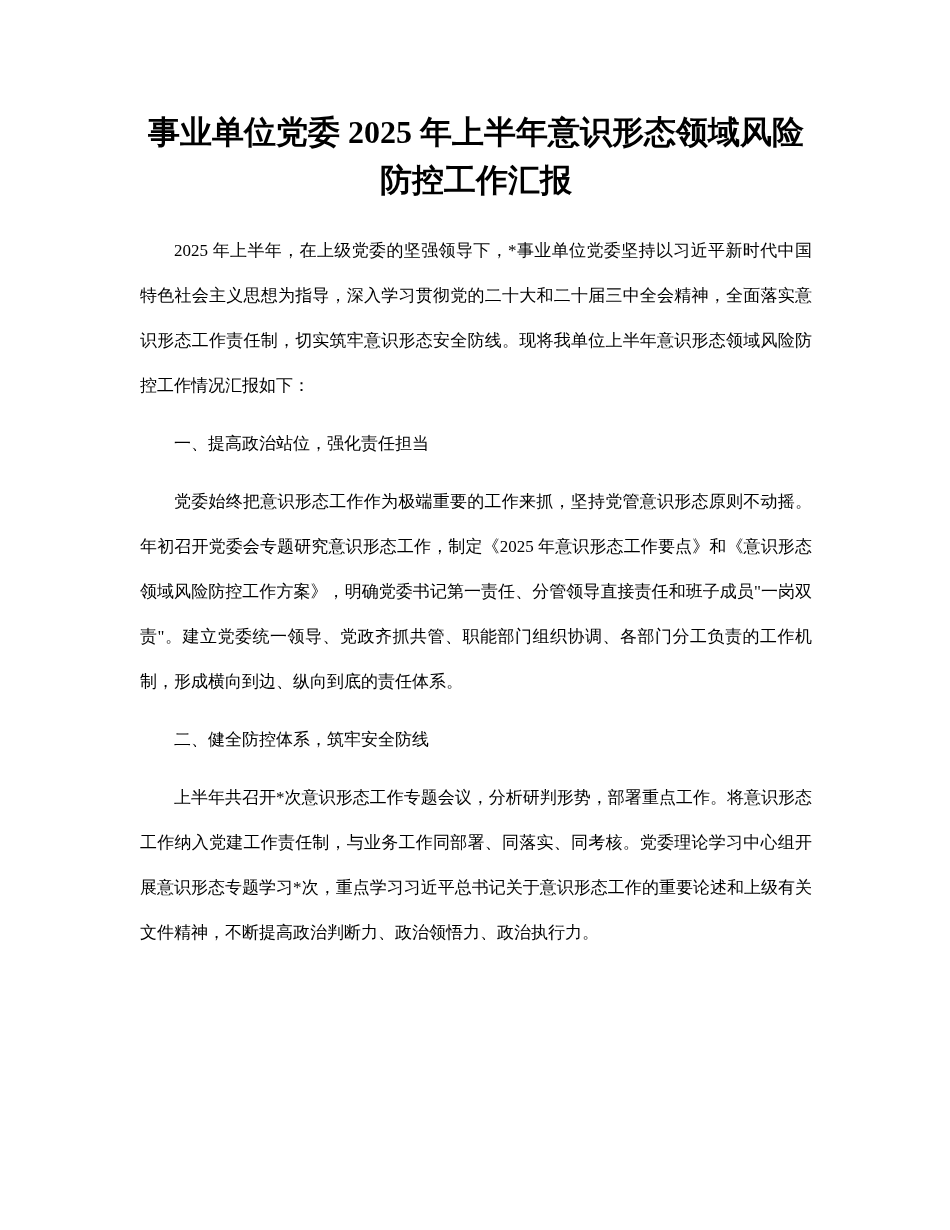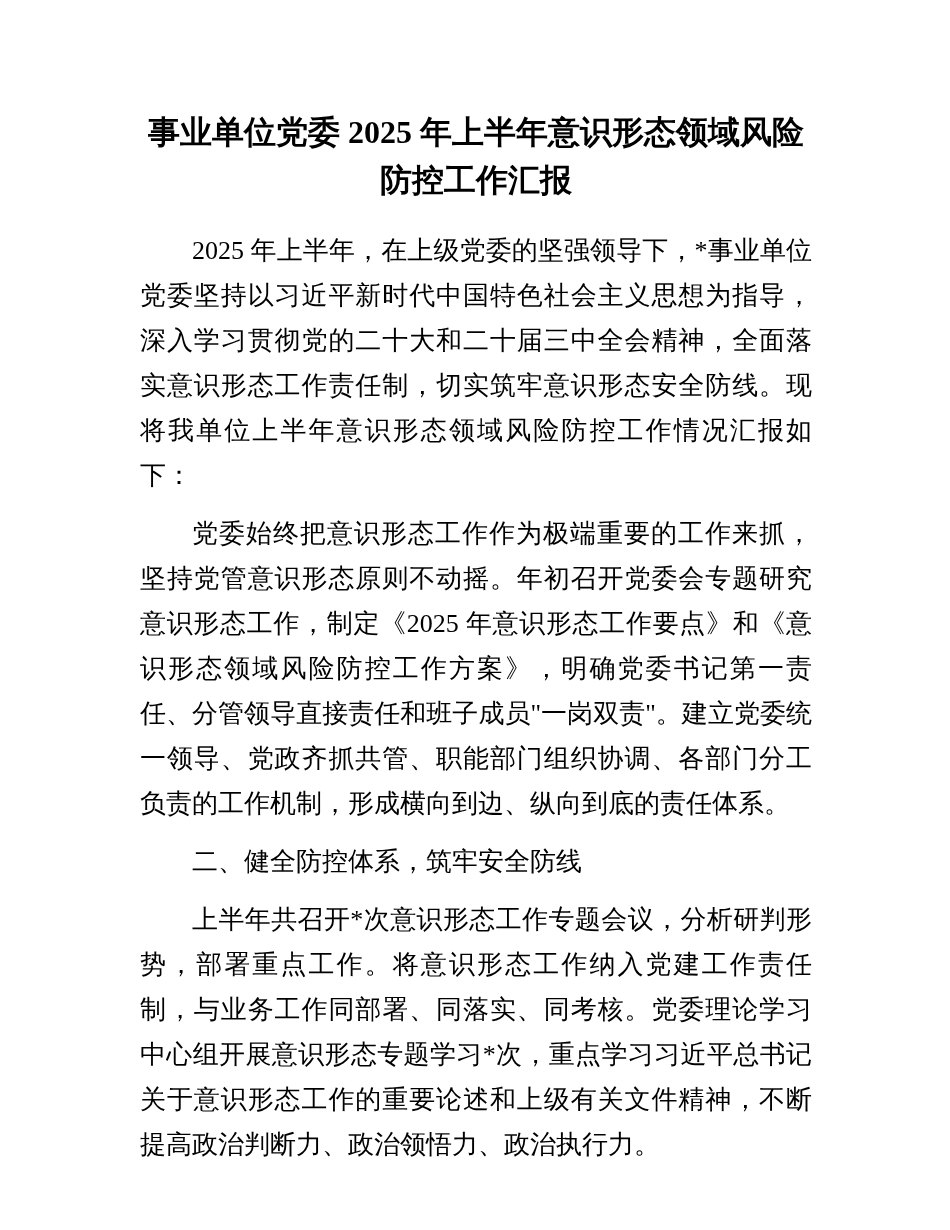--- a/index.html
+++ b/index.html
@@ -19,34 +19,35 @@
     overflow: hidden;
   }
   .doc-title {
     font-size: 32px;
     font-weight: 700;
     text-align: center;
     line-height: 48px;
     margin: 0 0 24px 0;
   }
   .para {
-    font-size: 26px;
+    font-size: 17px;
     line-height: 45px;
     text-align: justify;
     text-indent: 2em;
     margin: 4px 0 13px 0;
   }
 </style>
 </head>
 <body>
 
 <div class="page">
   <h1 class="doc-title">事业单位党委 2025 年上半年意识形态领域风险防控工作汇报</h1>
 
   <p class="para">2025 年上半年，在上级党委的坚强领导下，*事业单位党委坚持以习近平新时代中国特色社会主义思想为指导，深入学习贯彻党的二十大和二十届三中全会精神，全面落实意识形态工作责任制，切实筑牢意识形态安全防线。现将我单位上半年意识形态领域风险防控工作情况汇报如下：</p>
 
+  <p class="para">一、提高政治站位，强化责任担当</p>
 
   <p class="para">党委始终把意识形态工作作为极端重要的工作来抓，坚持党管意识形态原则不动摇。年初召开党委会专题研究意识形态工作，制定《2025 年意识形态工作要点》和《意识形态领域风险防控工作方案》，明确党委书记第一责任、分管领导直接责任和班子成员"一岗双责"。建立党委统一领导、党政齐抓共管、职能部门组织协调、各部门分工负责的工作机制，形成横向到边、纵向到底的责任体系。</p>
 
   <p class="para">二、健全防控体系，筑牢安全防线</p>
 
   <p class="para">上半年共召开*次意识形态工作专题会议，分析研判形势，部署重点工作。将意识形态工作纳入党建工作责任制，与业务工作同部署、同落实、同考核。党委理论学习中心组开展意识形态专题学习*次，重点学习习近平总书记关于意识形态工作的重要论述和上级有关文件精神，不断提高政治判断力、政治领悟力、政治执行力。</p>
 </div>
 
 </body></html>

